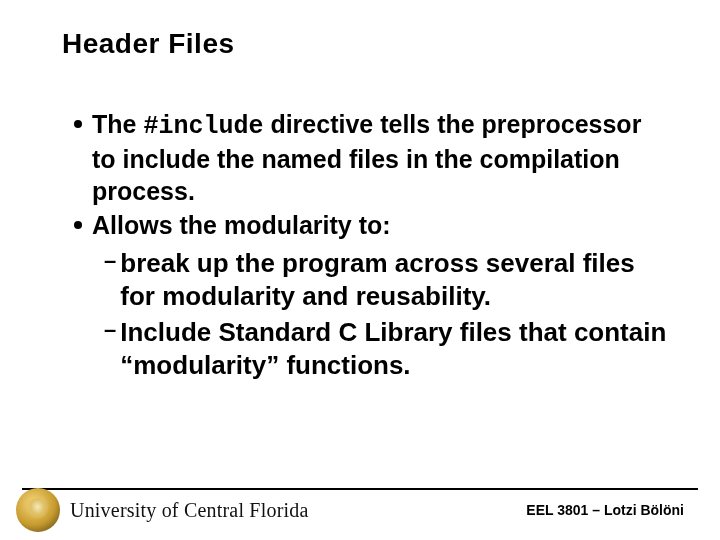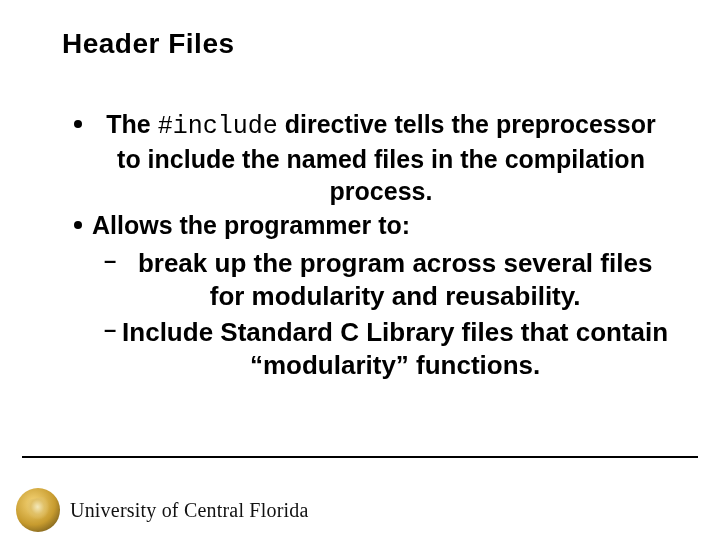--- a/index.html
+++ b/index.html
@@ -1,15 +1,15 @@
 <!DOCTYPE html>
 <html><head>
 <meta charset="utf-8">
 <style>
-  * { margin: 0; padding: 0; box-sizing: border-box; text-align: center; }
+  * { margin: 0; padding: 0; box-sizing: border-box; }
   body {
     width: 720px; height: 540px;
     background: #fff;
     font-family: Arial, Helvetica, sans-serif;
     position: relative;
     overflow: hidden;
   }
   .title {
     position: absolute;
     top: 28px; left: 62px;
@@ -36,21 +36,21 @@
     flex-shrink: 0;
   }
   .btext {
     font-size: 25px;
     font-weight: bold;
     color: #000;
     line-height: 1.28;
   }
   .code {
     font-family: "Courier New", monospace;
-    font-weight: normal;
+    font-weight: bold;
   }
   .sublist {
     margin-top: 6px;
     margin-left: 30px;
   }
   .sub {
     display: flex;
     align-items: flex-start;
     margin-bottom: 2px;
   }
@@ -61,21 +61,21 @@
     line-height: 1.28;
   }
   .stext {
     font-size: 26px;
     font-weight: bold;
     line-height: 1.28;
   }
   .footer {
     position: absolute;
     left: 0; right: 0; bottom: 0;
-    height: 84px;
+    height: 52px;
     display: flex;
     align-items: center;
   }
   .footer-rule {
     position: absolute;
     top: 0; left: 22px; right: 22px;
     height: 2px;
     background: #000;
   }
   .logo {
@@ -121,33 +121,34 @@
 
 <div class="content">
   <div class="bullet">
     <div class="dot"></div>
     <div class="btext">
       <span>The </span><span class="code">#include</span><span> directive tells the preprocessor to include the named files in the compilation process.</span>
     </div>
   </div>
   <div class="bullet">
     <div class="dot"></div>
-    <div class="btext">Allows the programmer to:</div>
+    <div class="btext">Allows the modularity to:</div>
   </div>
   <div class="sublist">
     <div class="sub">
       <div class="dash">–</div>
       <div class="stext">break up the program across several files for modularity and reusability.</div>
     </div>
     <div class="sub">
       <div class="dash">–</div>
       <div class="stext">Include Standard C Library files that contain “modularity” functions.</div>
     </div>
   </div>
 </div>
 
 <div class="footer">
   <div class="footer-rule"></div>
   <div class="logo">
     <div class="pegasus"></div>
     <div class="ucf">University of Central Florida</div>
   </div>
+  <div class="course">EEL 3801 – Lotzi Bölöni</div>
 </div>
 
 </body></html>

